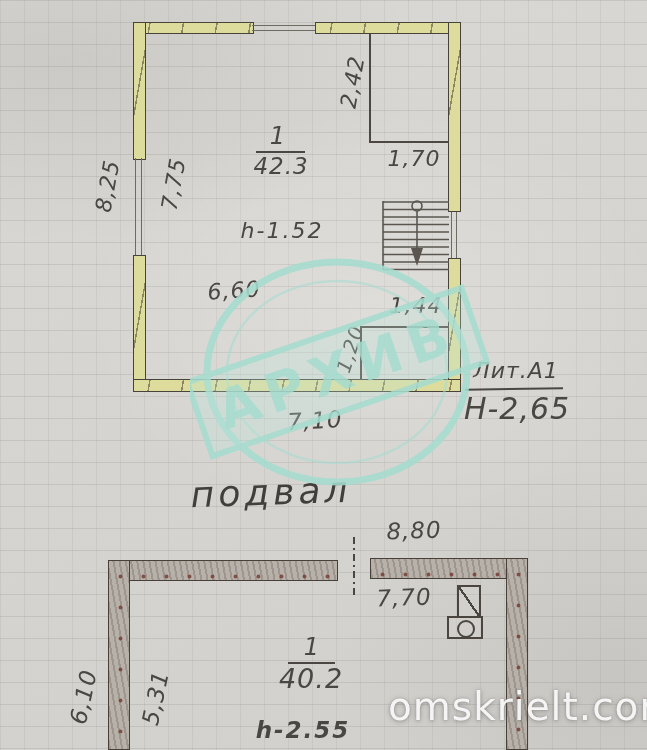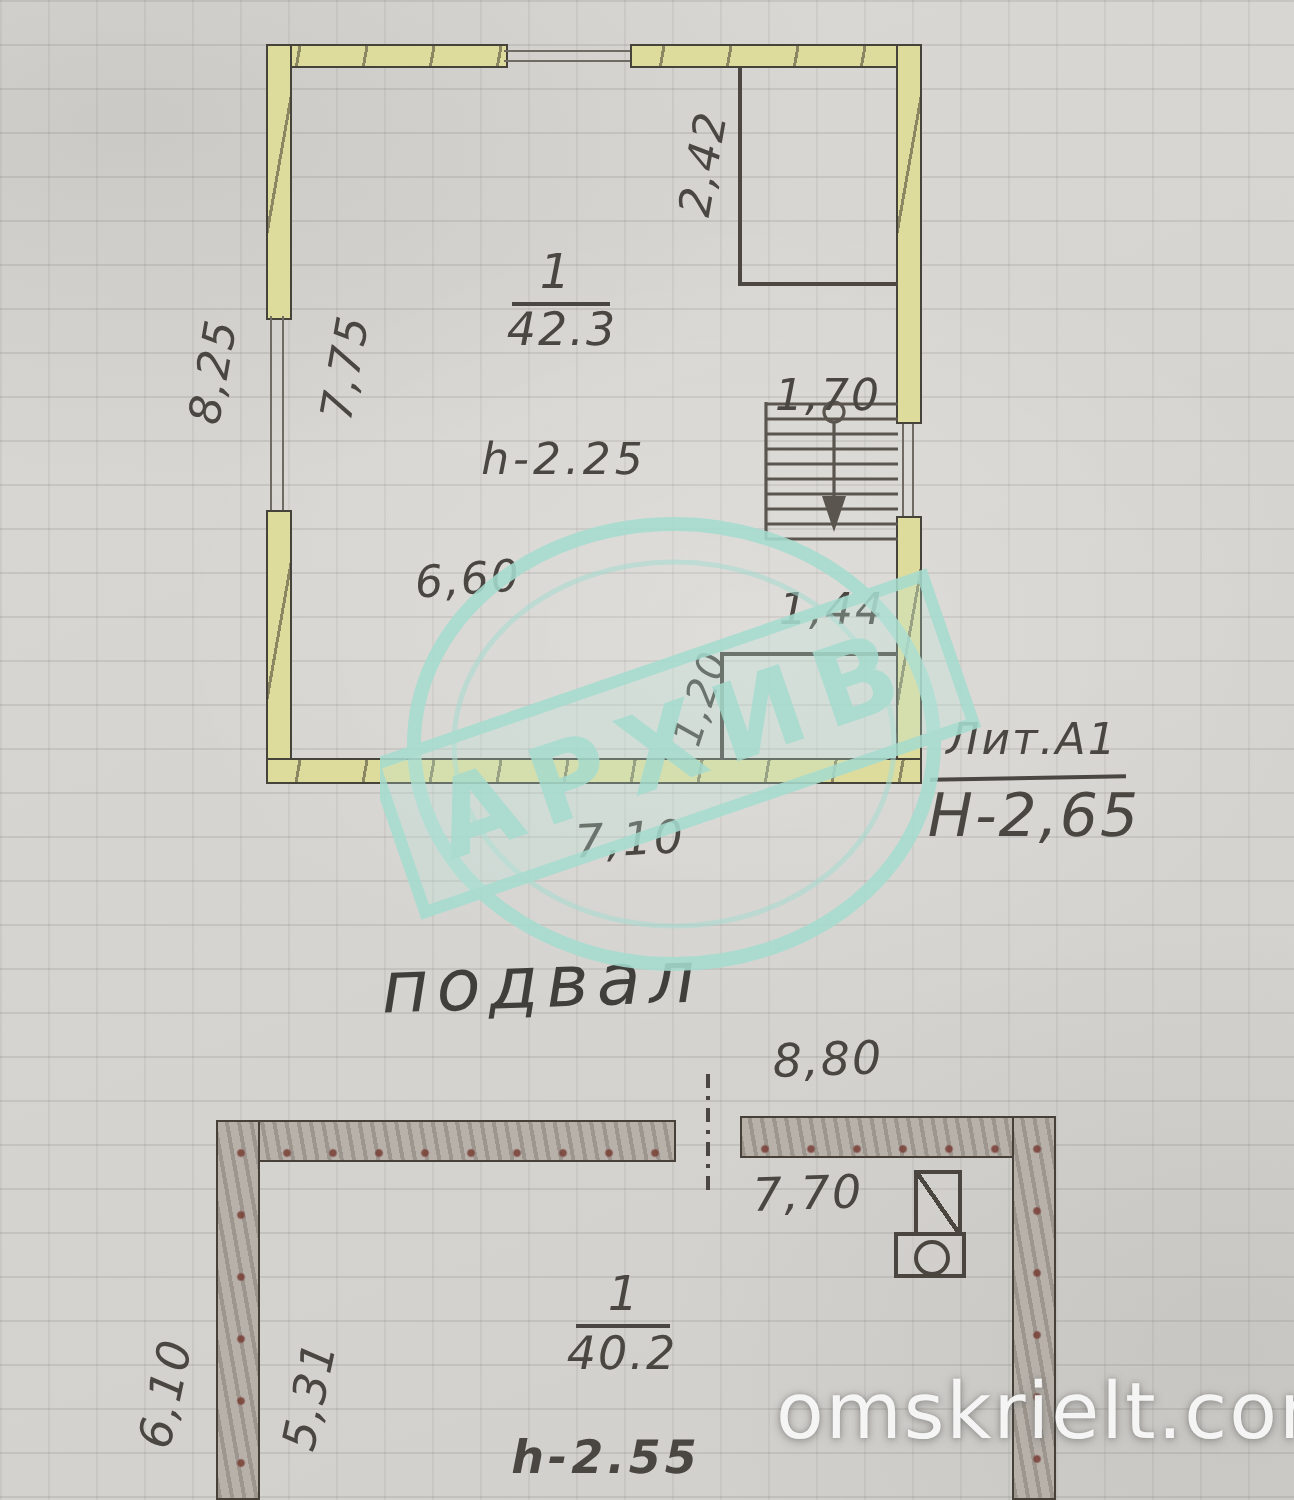--- a/index.html
+++ b/index.html
@@ -98,25 +98,25 @@
         <line x1="2" y1="71.5" x2="68" y2="71.5"></line>
         <circle cx="36" cy="8" r="5"></circle>
         <line x1="36" y1="13" x2="36" y2="52"></line>
       </g>
       <polygon points="30,50 42,50 36,68" fill="#5a564f"></polygon>
     </svg>
 
     <div class="dim" style="left:108px; top:186px; transform:translate(-50%,-50%) rotate(-80deg);">8,25</div>
     <div class="dim" style="left:174px; top:184px; transform:translate(-50%,-50%) rotate(-80deg);">7,75</div>
     <div class="dim" style="left:353px; top:82px; transform:translate(-50%,-50%) rotate(-80deg);">2,42</div>
-    <div class="dim" style="left:414px; top:159px;margin-top:40px;">1,70</div>
+    <div class="dim" style="left:414px; top:159px;">1,70</div>
     <div class="dim" style="left:278px; top:136px; font-size:24px;">1</div>
     <div class="fracline" style="left:256px; top:151px; width:49px;"></div>
     <div class="dim" style="left:281px; top:166px; font-size:23px;">42.3</div>
-    <div class="dim" style="left:282px; top:231px; letter-spacing:2px;">h-2.25</div>
+    <div class="dim" style="left:282px; top:231px; letter-spacing:2px;">h-1.52</div>
     <div class="dim" style="left:234px; top:291px; transform:translate(-50%,-50%) rotate(-4deg);">6,60</div>
     <div class="dim" style="left:416px; top:306px;">1,44</div>
     <div class="dim" style="left:350px; top:349px; font-size:20px; transform:translate(-50%,-50%) rotate(-72deg);">1,20</div>
     <div class="dim" style="left:315px; top:421px; font-size:23px; transform:translate(-50%,-50%) rotate(-3deg);">7,10</div>
 
     <div class="dim" style="left:516px; top:371px;">Лит.А1</div>
     <div class="fracline" style="left:465px; top:388px; width:98px; transform:rotate(-1deg);"></div>
     <div class="dim" style="left:517px; top:409px; font-size:30px;">Н-2,65</div>
   </div>
 
@@ -141,21 +141,21 @@
     <div class="wallG" style="left:506px; top:558px; width:22px; height:192px;"></div>
 
     <div class="furnbox diag" style="left:457px; top:585px; width:24px; height:33px;"></div>
     <div class="furnbox" style="left:447px; top:616px; width:36px; height:23px;"></div>
     <div class="furncircle" style="left:457px; top:620px;"></div>
 
     <div class="dim" style="left:414px; top:531px; font-size:23px; transform:translate(-50%,-50%) rotate(-2deg);">8,80</div>
     <div class="dim" style="left:404px; top:598px; font-size:23px; transform:translate(-50%,-50%) rotate(-2deg);">7,70</div>
     <div class="dim" style="left:312px; top:647px; font-size:24px;">1</div>
     <div class="fracline" style="left:288px; top:662px; width:47px;"></div>
-    <div class="dim" style="left:311px; top:678px; font-size:23px;">40.2</div>
+    <div class="dim" style="left:311px; top:678px; font-size:27px;">40.2</div>
     <div class="dim" style="left:303px; top:730px; font-size:23px; letter-spacing:2px;font-weight:bold;">h-2.55</div>
     <div class="dim" style="left:84px; top:697px; font-size:23px; transform:translate(-50%,-50%) rotate(-78deg);">6,10</div>
     <div class="dim" style="left:156px; top:698px; font-size:23px; transform:translate(-50%,-50%) rotate(-78deg);">5,31</div>
   </div>
 
   <div id="watermark">omskrielt.com</div>
 
 </div>
 
 </body></html>

